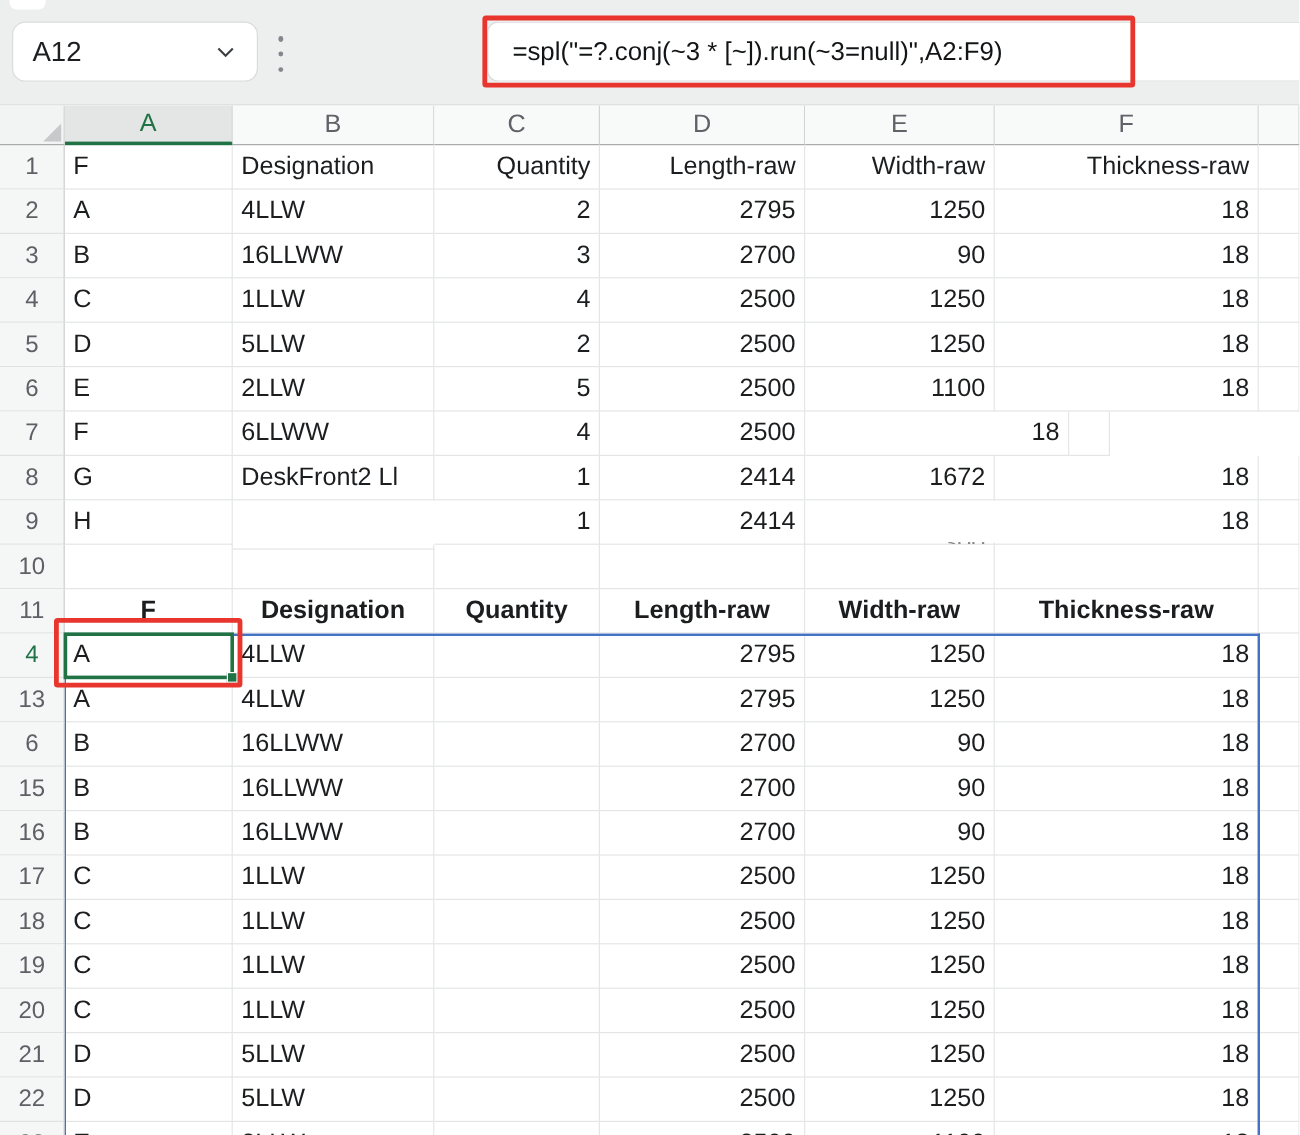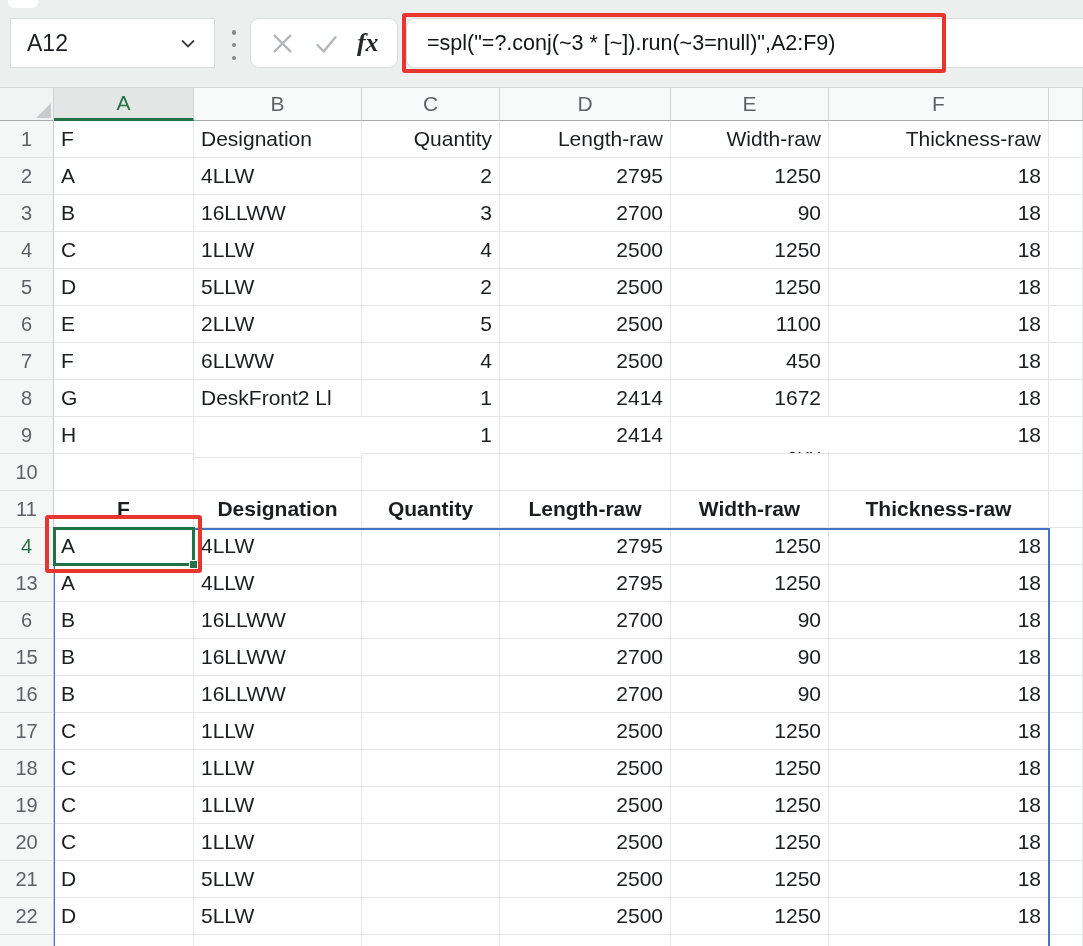--- a/index.html
+++ b/index.html
@@ -6,21 +6,21 @@
   html,body { width:1083px; height:946px; overflow:hidden; background:#fff;
               font-family:"Liberation Sans","DejaVu Sans",sans-serif; }
   .app { position:relative; width:1083px; height:946px; }
 
   
   .toolbar { position:absolute; left:0; top:0; width:1083px; height:88px;
              background:#edefef; border-bottom:1px solid #d8dada; }
   .tab-stub { position:absolute; left:8px; top:-8px; width:30px; height:16px;
               background:#fff; border-radius:6px; }
   .namebox { position:absolute; left:10px; top:18px; width:205px; height:50px;
-             background:#fff; border:1px solid #dadcdc; border-radius:0;
+             background:#fff; border:1px solid #dadcdc; border-radius:11px;
              display:flex; align-items:center; padding:0 14px 0 16px; }
   .namebox-text { font-size:23px; color:#1c1e21; flex:1; }
   .chev { width:24px; height:24px; stroke:#3c4043; stroke-width:1.8; fill:none; }
   .kebab { position:absolute; left:228px; top:30px; width:12px; height:30px;
            display:flex; flex-direction:column; justify-content:space-between; align-items:center; }
   .kebab i { width:4.5px; height:4.5px; border-radius:50%; background:#84888c; display:block; }
   .fxgroup { position:absolute; left:250px; top:18px; width:148px; height:50px;
              background:#fff; border:1px solid #dadcdc; border-radius:9px;
              display:flex; align-items:center; justify-content:space-around; padding:0 10px; }
   .icon24 { width:27px; height:27px; stroke:#b4b8bb; stroke-width:2.1; fill:none;
@@ -87,29 +87,20 @@
         <path d="M6 9.5l6 6 6-6"></path>
       </svg>
     </div>
 
     <div class="kebab">
         <i></i>
         <i></i>
         <i></i>
       </div>
 
-    <div class="fxgroup">
-      <svg class="icon24" viewBox="0 0 24 24">
-        <path d="M5 5l14 14M19 5L5 19"></path>
-      </svg>
-      <svg class="icon24" viewBox="0 0 24 24">
-        <path d="M4 13.5l5.5 5.5L20 6.5"></path>
-      </svg>
-      <span class="fx">fx</span>
-    </div>
 
     <div class="formula-input">
       <span class="formula-text">=spl("=?.conj(~3 * [~]).run(~3=null)",A2:F9)</span>
     </div>
 
     <div class="red-box formula-red"></div>
   </div>
 
   <div class="grid" id="grid">
       <div class="hrow">
@@ -183,21 +174,20 @@
         <div class="cell right" style="width: 158px;">1100</div>
         <div class="cell right" style="width: 220px;">18</div>
         <div class="cell right" style="width: 34px;"></div>
       </div>
       <div class="row">
         <div class="rowhdr">7</div>
         <div class="cell left" style="width: 140px;">F</div>
         <div class="cell left" style="width: 168px;">6LLWW</div>
         <div class="cell right" style="width: 138px;">4</div>
         <div class="cell right" style="width: 171px;">2500</div>
-        <div class="cell right" style="width: 158px;">450</div>
         <div class="cell right" style="width: 220px;">18</div>
         <div class="cell right" style="width: 34px;"></div>
       </div>
       <div class="row">
         <div class="rowhdr">8</div>
         <div class="cell left" style="width: 140px;">G</div>
         <div class="cell left" style="width: 168px;">DeskFront2 Ll</div>
         <div class="cell right" style="width: 138px;">1</div>
         <div class="cell right" style="width: 171px;">2414</div>
         <div class="cell right" style="width: 158px;">1672</div>

